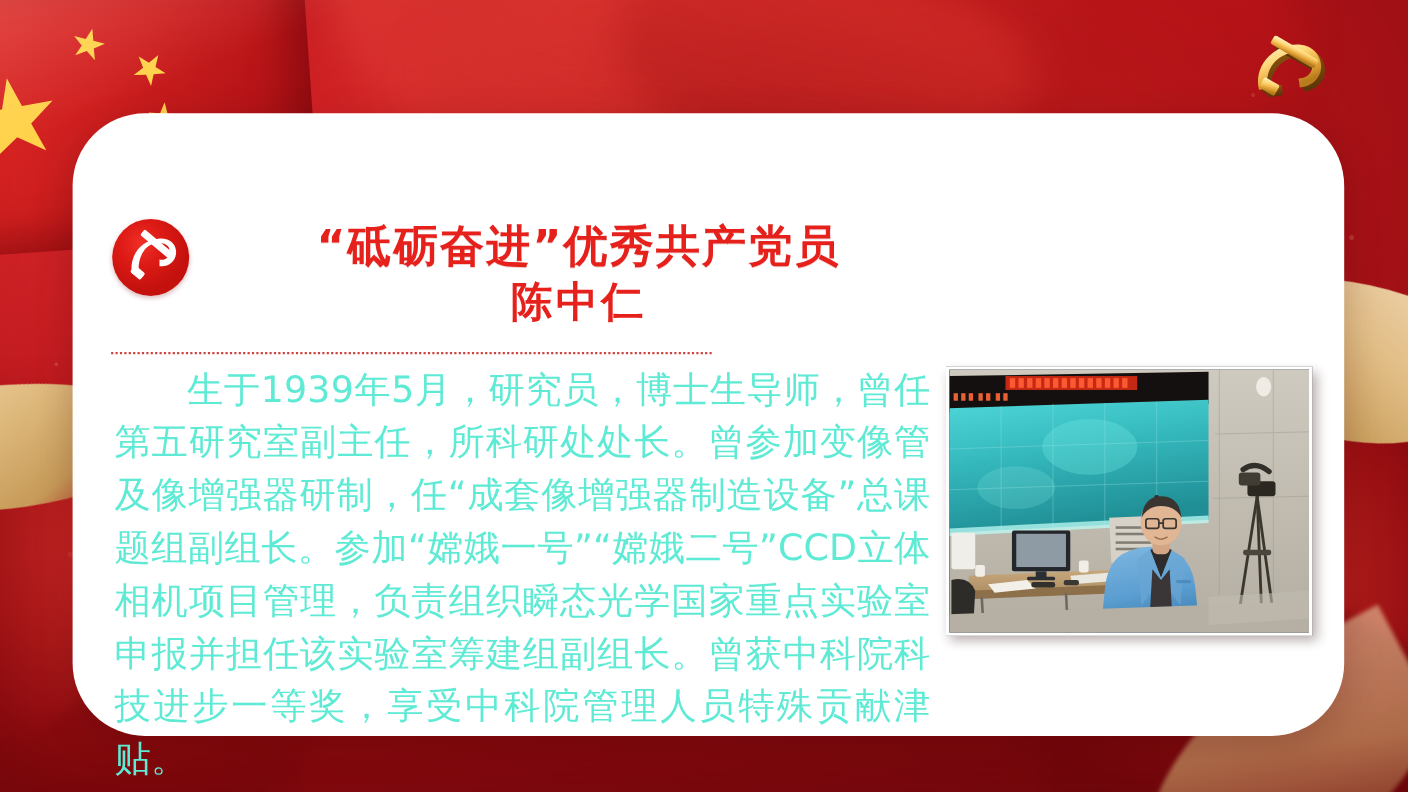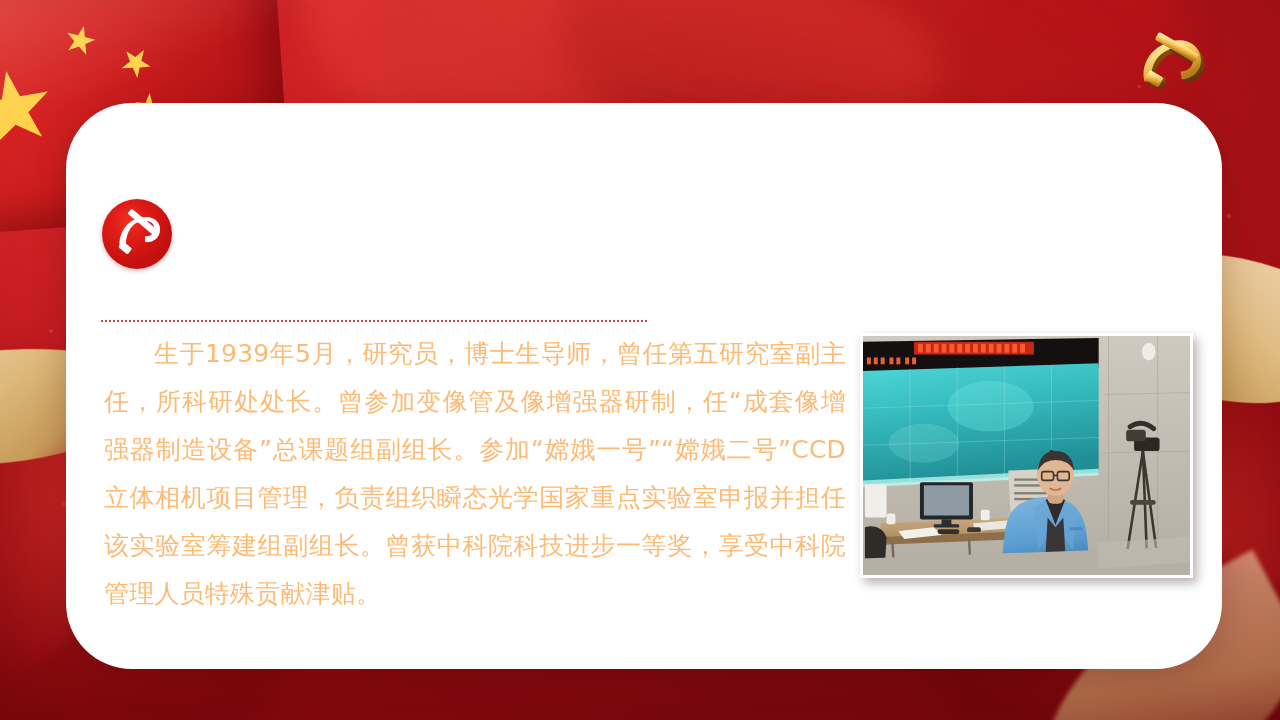--- a/index.html
+++ b/index.html
@@ -254,23 +254,23 @@
     border-top: 2px dotted #c9302c;
     opacity: .9;
   }
 
   
   .body-text {
     position: absolute;
     left: 104px;
     top: 330px;
     width: 742px;
-    font-size: 25px;
+    font-size: 33px;
     line-height: 48px;
-    color: #fdba74;
+    color: #5eead4;
     text-align: justify;
     text-align-last: left;
     text-indent: 2em;
     letter-spacing: .2px;
     word-break: break-all;
   }
 
   
   .photo {
     position: absolute;
@@ -351,20 +351,24 @@
   <div class="badge">
     <svg viewBox="0 0 70 70">
       <g fill="#ffffff">
         <path d="M18 50 C15 33 27 19 42 18 C53 17 59 24 58 32 C57 40 50 44 43 43 L43 37 C48 38 52 35 52 30 C53 24 47 21 40 22 C29 24 23 35 24 50 Z"></path>
         <rect x="24" y="19" width="33" height="6.6" rx="1.6" transform="rotate(40 40 22)"></rect>
         <rect x="17" y="45" width="12" height="7.6" rx="1.6" transform="rotate(40 23 49)"></rect>
       </g>
     </svg>
   </div>
 
+  <div class="title-wrap">
+    <div class="title-main">“砥砺奋进”优秀共产党员</div>
+    <div class="title-name">陈中仁</div>
+  </div>
 
   <div class="divider"></div>
 
   <div class="body-text">生于1939年5月，研究员，博士生导师，曾任第五研究室副主任，所科研处处长。曾参加变像管及像增强器研制，任“成套像增强器制造设备”总课题组副组长。参加“嫦娥一号”“嫦娥二号”CCD立体相机项目管理，负责组织瞬态光学国家重点实验室申报并担任该实验室筹建组副组长。曾获中科院科技进步一等奖，享受中科院管理人员特殊贡献津贴。</div>
 
   <div class="photo">
     <svg viewBox="0 0 333 245" preserveAspectRatio="none">
       <defs>
         <linearGradient id="screeng" x1="0" y1="0" x2="0.3" y2="1">
           <stop offset="0%" stop-color="#4fd7d8"></stop>

